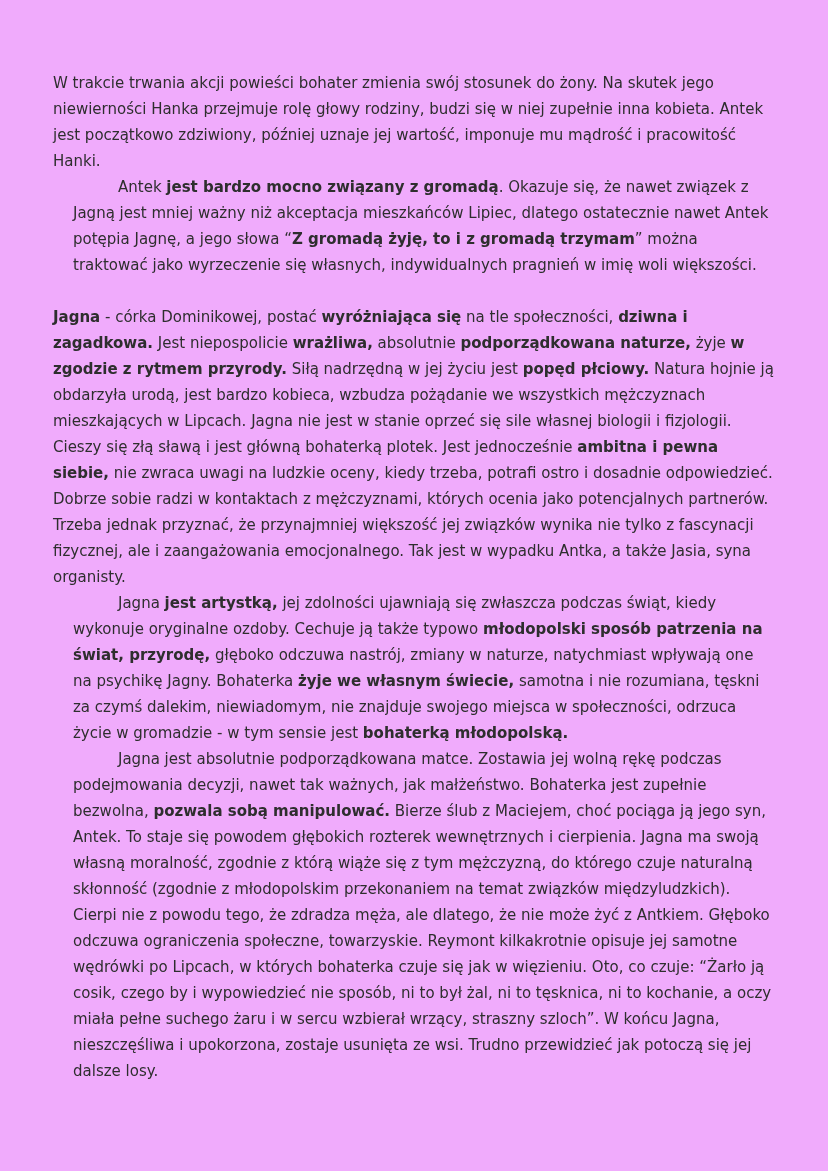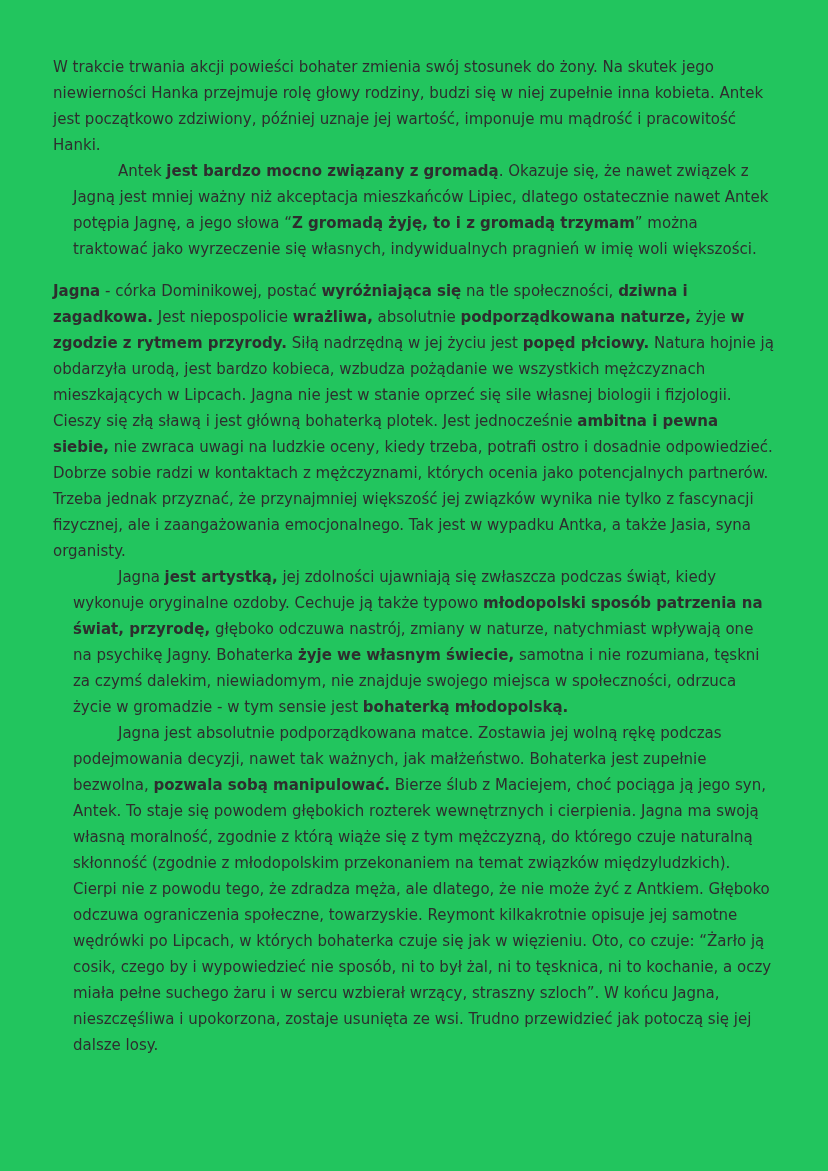--- a/index.html
+++ b/index.html
@@ -4,38 +4,38 @@
 <style>
   html, body {
     margin: 0;
     padding: 0;
     background: #ffffff;
   }
   .page {
     width: 828px;
     min-height: 1171px;
     box-sizing: border-box;
-    background: #22c55e;
-    padding: 54px 52px 40px 53px;
+    background: #f0abfc;
+    padding: 70px 52px 40px 53px;
     font-family: "DejaVu Sans", "Liberation Sans", sans-serif;
     font-size: 15px;
     line-height: 26px;
     color: #2e2e2e;
     text-align: left;
   }
   .content p {
     margin: 0;
     padding: 0;
   }
   .content p.indent {
     text-indent: 45px;
     margin-left: 20px;
   }
   .content p.gap {
-    margin-top: 16px;
+    margin-top: 26px;
   }
   .content .bold {
     font-weight: 700;
   }
 </style>
 </head>
 <body>
 
 <div class="page">
   <div class="content">

